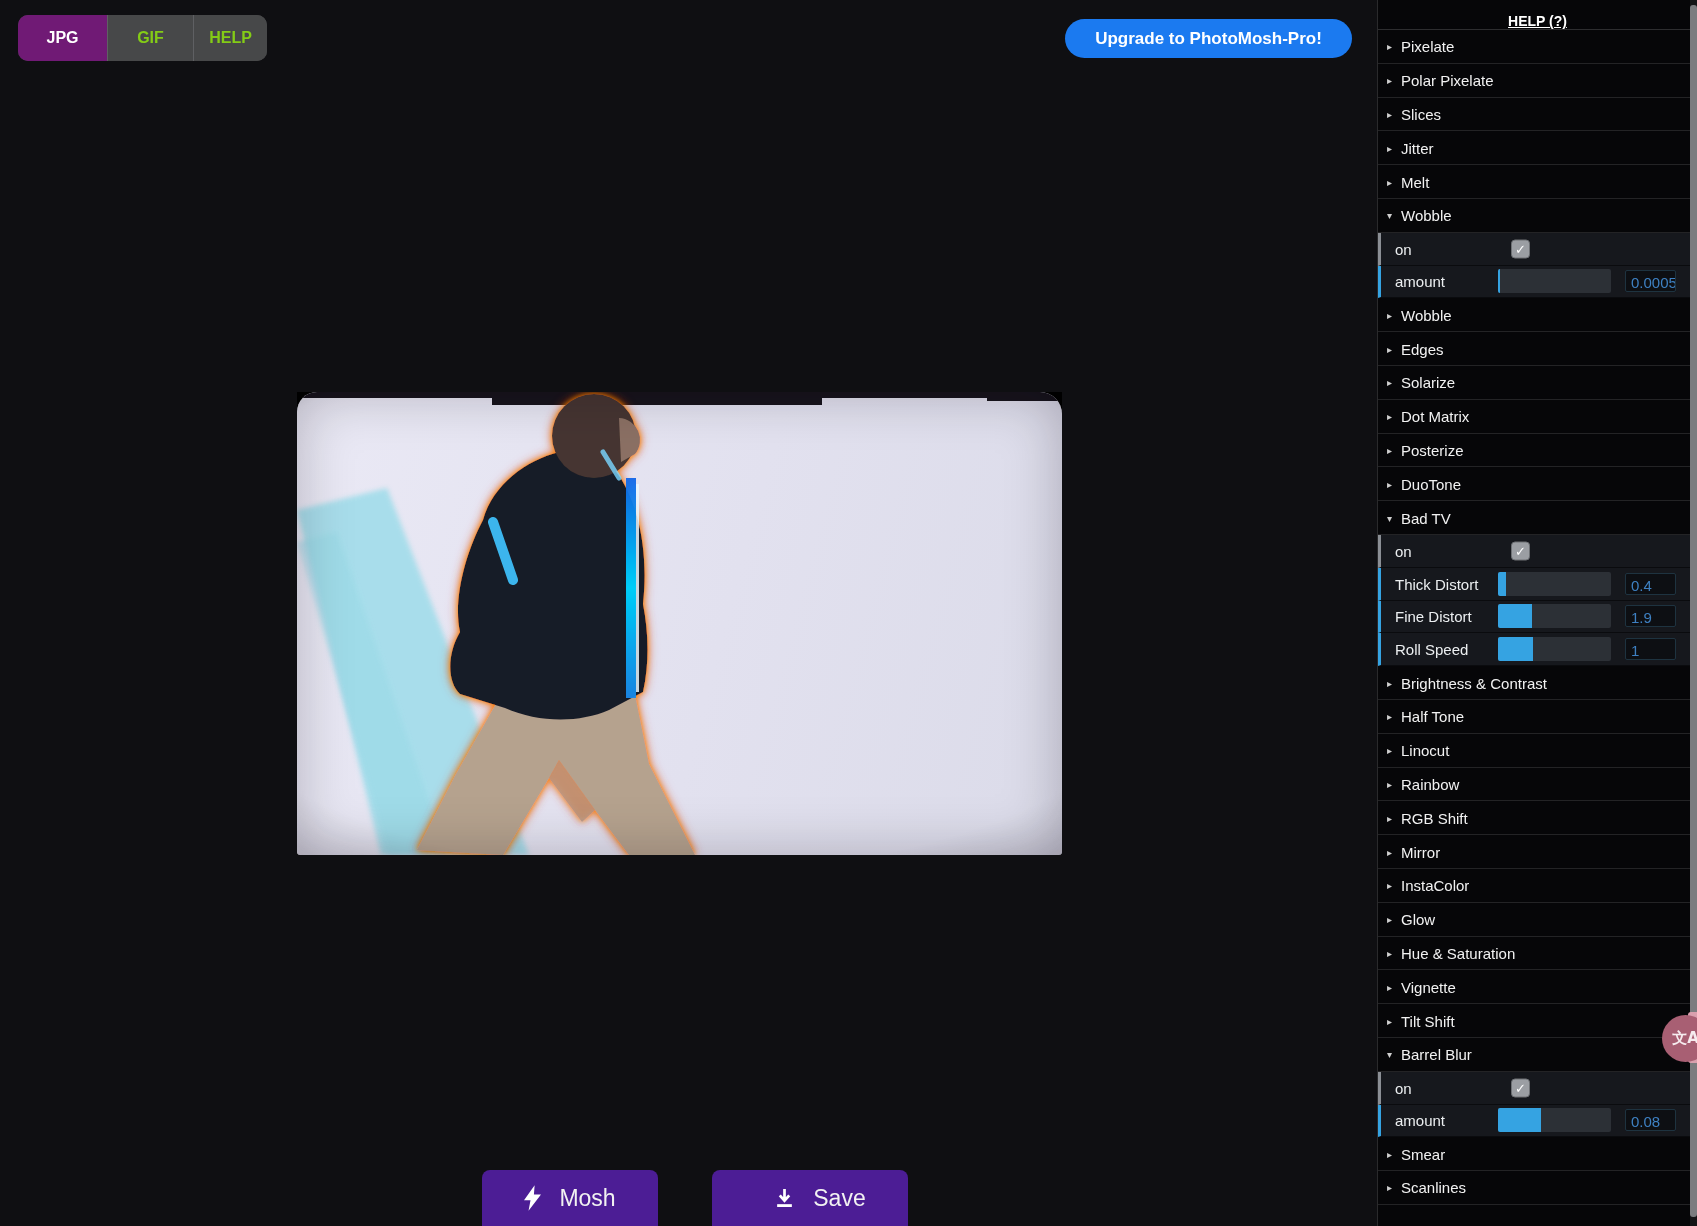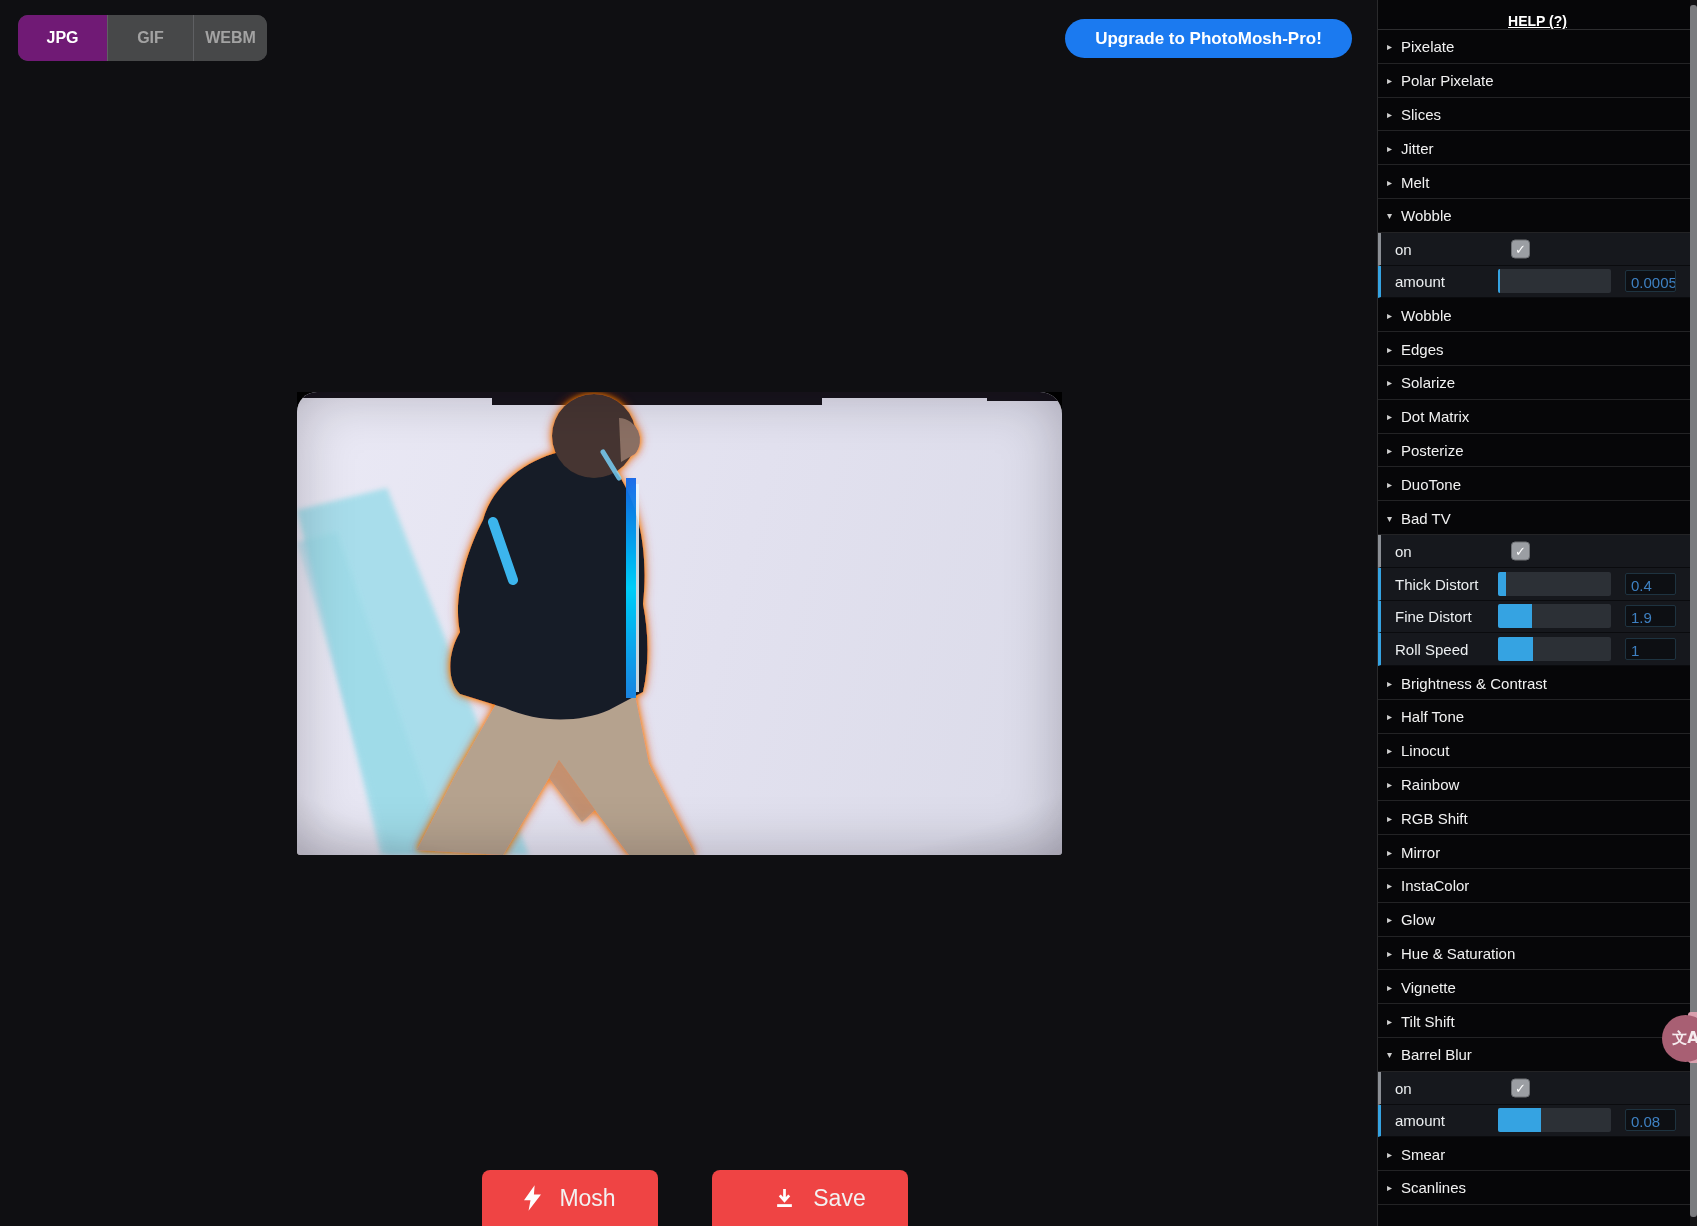--- a/index.html
+++ b/index.html
@@ -3,40 +3,40 @@
 <meta charset="utf-8">
 <style>
   html,body{margin:0;padding:0;background:#0f0f12;}
   body{width:1697px;height:1226px;overflow:hidden;position:relative;
        font-family:"Liberation Sans","DejaVu Sans",sans-serif;color:#f0f0f0;}
   .abs{position:absolute;}
 
   
   #format-toggle{left:18px;top:15px;height:46px;display:flex;border-radius:10px;overflow:hidden;background:#474849;}
   .seg{display:flex;align-items:center;justify-content:center;font-size:16px;font-weight:bold;
-       color:#a3a3a3;background:#474849;cursor:pointer;border-right:1px solid #5f6063;}
+       color:#84cc16;background:#474849;cursor:pointer;border-right:1px solid #5f6063;}
   .seg:last-child{border-right:none;}
   .seg.active{background:#701a75;color:#ffffff;}
   .seg.w-jpg{width:89px;}.seg.w-gif{width:85px;}.seg.w-webm{width:73px;}
 
   
   #upgrade-btn{left:1065px;top:19px;width:287px;height:39px;border-radius:20px;background:#1b7af0;
        color:#fff;font-size:17px;font-weight:bold;display:flex;align-items:center;justify-content:center;cursor:pointer;}
 
   
   #canvas-wrap{left:297px;top:392px;width:765px;height:463px;background:#000;}
   #photo{position:absolute;inset:0;border-radius:20px 22px 3px 3px;overflow:hidden;
          background:linear-gradient(105deg,#eae9f5 0%,#e2e1ef 55%,#dbdbe9 100%);}
   #photo svg{position:absolute;inset:0;filter:blur(.6px) saturate(1.05);}
   #vignette{position:absolute;inset:0;border-radius:20px 22px 3px 3px;
          background:radial-gradient(115% 98% at 50% 45%, rgba(0,0,0,0) 60%, rgba(20,10,22,.38) 100%);
          box-shadow:inset 0 0 55px rgba(10,5,15,.25);}
 
   
-  .action-btn{top:1170px;width:176px;height:56px;background:#ef4444;border-radius:8px 8px 0 0;
+  .action-btn{top:1170px;width:176px;height:56px;background:#4c1d95;border-radius:8px 8px 0 0;
        display:flex;align-items:center;justify-content:center;gap:18px;font-size:23px;color:#f2f2f2;cursor:pointer;}
   #mosh-btn{left:482px;}
   #save-btn{left:712px;padding-left:20px;}
 
   
   #sidebar{left:1377px;top:0;width:320px;height:1226px;background:#060608;border-left:1px solid #2a2a2c;box-sizing:border-box;overflow:hidden;}
   #help-row{height:29px;border-bottom:1px solid #2d2d2f;display:flex;align-items:flex-end;justify-content:center;}
   #help-link{font-size:14px;font-weight:bold;color:#fff;text-decoration:underline;cursor:pointer;}
   #effects-list{position:absolute;top:30px;left:0;right:7px;}
   .fx-header{position:relative;height:32.8px;border-bottom:1px solid #232325;background:#060608;cursor:pointer;}
@@ -63,21 +63,21 @@
   #translate-bubble{left:1662px;top:1015px;width:47px;height:47px;border-radius:50%;background:#a85f73;
        display:flex;align-items:center;justify-content:center;color:#f6ecef;font-size:15px;font-weight:bold;cursor:pointer;
        font-family:"DejaVu Sans",sans-serif;}
 </style>
 </head>
 <body>
 
 <div id="format-toggle" class="abs">
   <div class="seg w-jpg active">JPG</div>
   <div class="seg w-gif">GIF</div>
-  <div class="seg w-webm">WEBM</div>
+  <div class="seg w-webm">HELP</div>
 </div>
 
 <div id="upgrade-btn" class="abs">Upgrade to PhotoMosh-Pro!</div>
 
 <div id="canvas-wrap" class="abs">
   <div id="photo">
     <svg viewBox="0 0 765 463" width="765" height="463">
       <defs>
         <filter id="soft" x="-20%" y="-20%" width="140%" height="140%">
           <feGaussianBlur stdDeviation="2.5"></feGaussianBlur>

